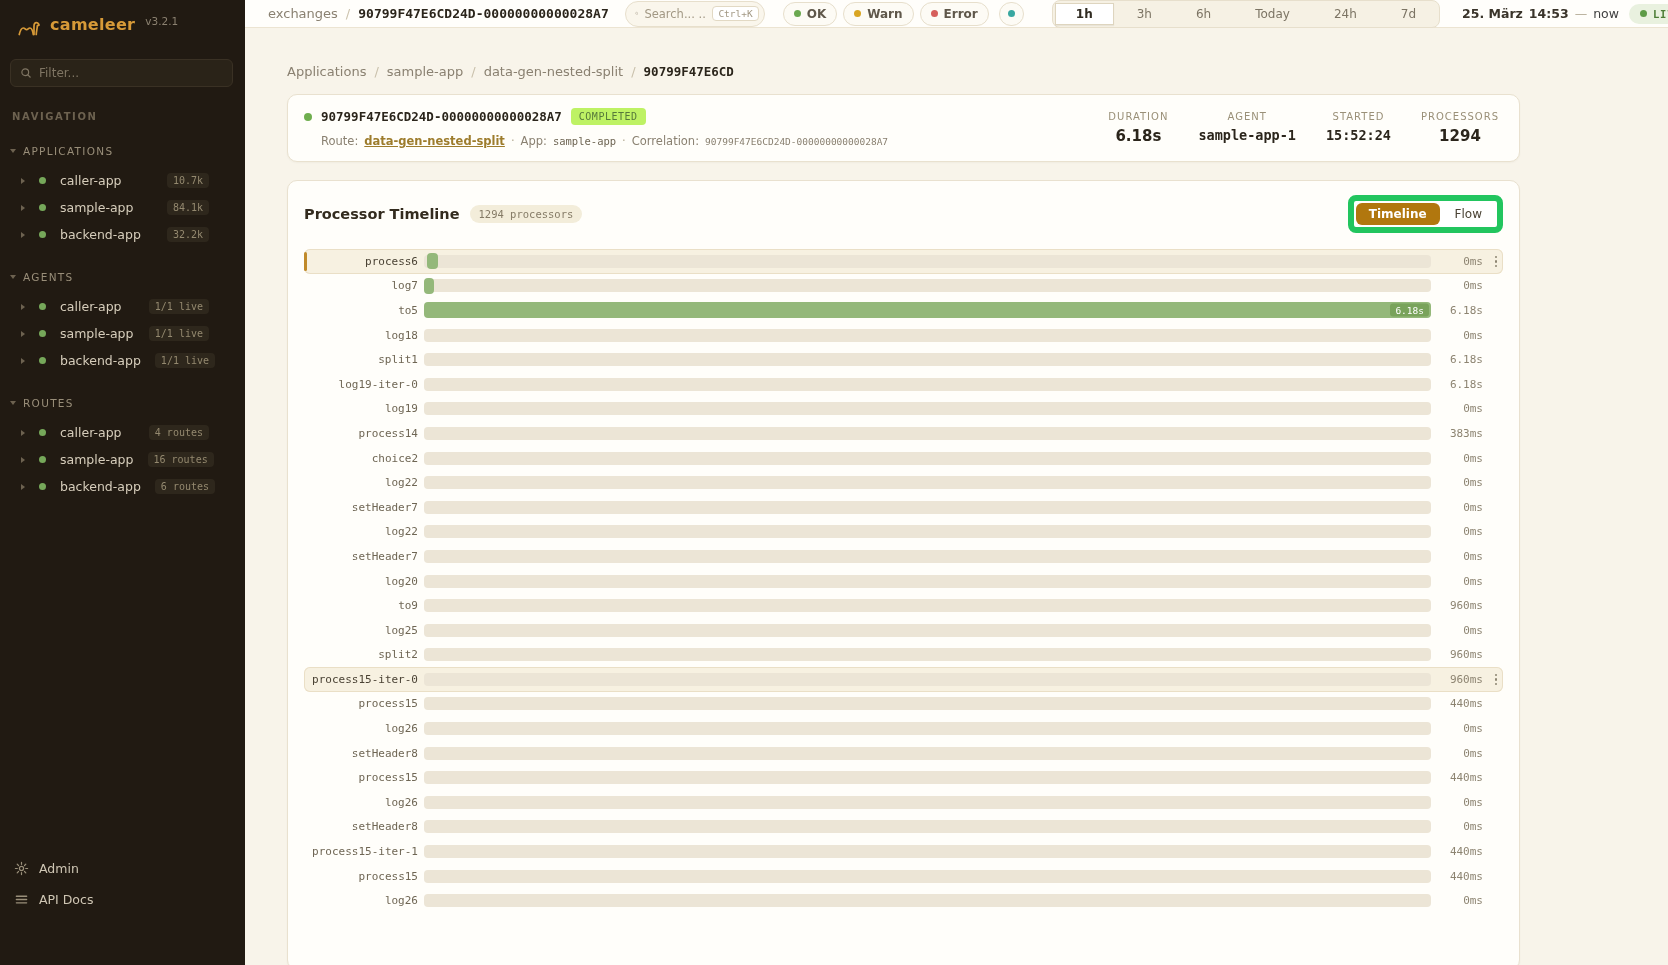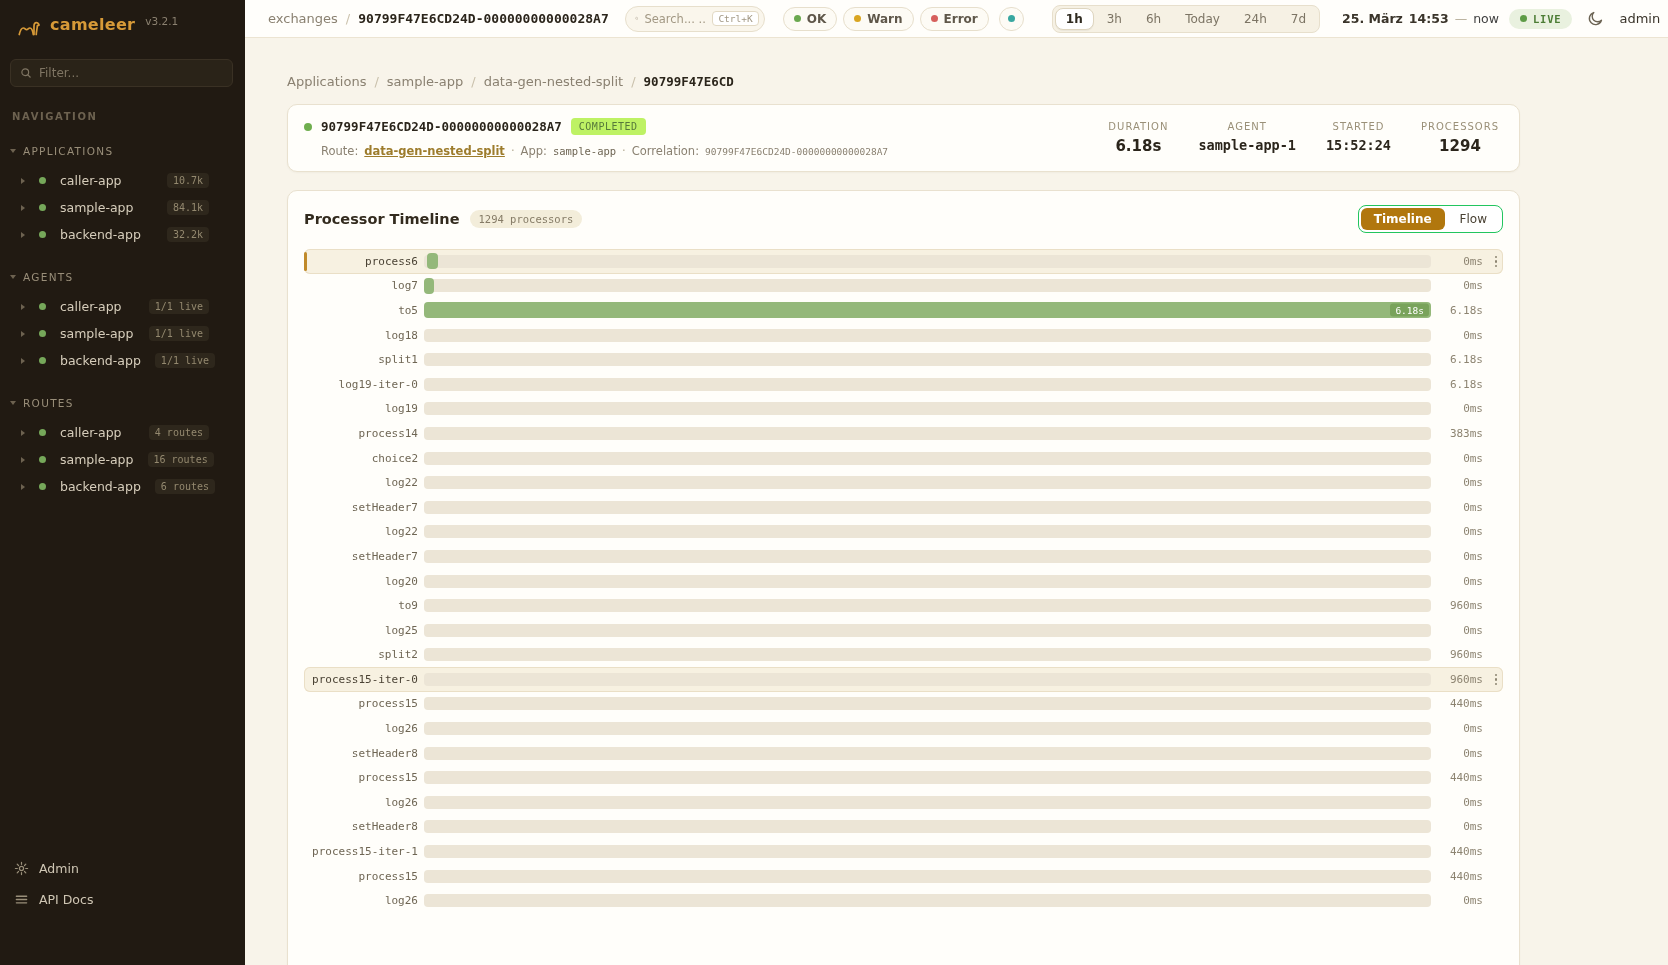--- a/index.html
+++ b/index.html
@@ -49,21 +49,21 @@
   .side-spacer { flex: 1; }
   .side-footer { padding: 10px 12px 50px 14px; }
   .side-foot-item { height: 31px; display: flex; align-items: center; gap: 10px; cursor: pointer; color: #cfc6b4; font-size: 12.5px; }
   .side-foot-item svg { color: #9a8f7a; }
 
   
   .main-col { flex: 1; display: flex; flex-direction: column; min-width: 0; }
 
   
   .topbar {
-    height: 38px; flex-shrink: 0; background: #fffefb; border-bottom: 1px solid #ece4d2;
+    height: 28px; flex-shrink: 0; background: #fffefb; border-bottom: 1px solid #ece4d2;
     display: flex; align-items: center; padding: 0 16px 0 23px; gap: 10px;
   }
   .tb-crumb { display: flex; align-items: center; gap: 8px; white-space: nowrap; }
   .tb-crumb-section { font-size: 13px; color: #8a8171; cursor: pointer; }
   .tb-sep { color: #cbc2ac; font-size: 13px; }
   .tb-crumb-id { font-family: "DejaVu Sans Mono", "Liberation Mono", monospace; font-size: 13px; font-weight: 700; color: #2b251b; }
   .searchbox {
     margin-left: 6px; width: 140px; height: 26px; border-radius: 13px; border: 1px solid #e7dfcc;
     background: #faf6ec; display: flex; align-items: center; gap: 6px; padding: 0 5px 0 9px; flex-shrink: 0;
     color: #a29884;
@@ -83,21 +83,21 @@
     display: flex; align-items: center; gap: 6px; padding: 0 10px; font-size: 12px; color: #5f574a; cursor: pointer; white-space: nowrap;
   }
   .pill-dot-only { padding: 0 8px; }
   .v-divider { width: 1px; height: 20px; background: #e7dec9; margin: 0 4px; }
   .time-group {
     display: flex; align-items: center; gap: 2px; background: #f6f1e4;
     border: 1px solid #e7dfcc; border-radius: 8px; padding: 2px;
   }
   .time-btn {
     border: 1px solid transparent; background: transparent; font-family: inherit;
-    font-size: 12px; color: #7c7464; padding: 3px 10px; border-radius: 8px; cursor: pointer; white-space: nowrap;
+    font-size: 12px; color: #7c7464; padding: 3px 20px; border-radius: 0; cursor: pointer; white-space: nowrap;
   }
   .time-btn.active { background: #fff; border-color: #ded5bf; color: #2f2a20; font-weight: 600; box-shadow: 0 1px 1px rgba(0,0,0,0.05); }
   .daterange { display: flex; align-items: center; gap: 6px; margin-left: 12px; font-size: 12.5px; white-space: nowrap; }
   .dr-date, .dr-time { color: #3a342a; font-weight: 600; }
   .dr-sep { color: #b4ab95; }
   .dr-end { color: #404040; }
   .tb-right { margin-left: auto; display: flex; align-items: center; gap: 15px; }
   .live-pill {
     background: #e9f1df; border-radius: 12px; padding: 4px 11px; display: flex; align-items: center; gap: 6px; cursor: pointer;
     font-family: "DejaVu Sans Mono", "Liberation Mono", monospace; font-size: 10.5px; font-weight: 700; letter-spacing: 0.8px; color: #4c7d35;
@@ -143,21 +143,21 @@
   .timeline-card {
     width: 1233px; min-height: 790px; background: #fffefa; border: 1px solid #e9e1cf; border-radius: 10px;
     box-shadow: 0 1px 2px rgba(60,50,30,0.04); padding: 14px 16px 20px;
   }
   .tl-head { display: flex; align-items: center; margin-bottom: 16px; }
   .tl-title { font-size: 14.5px; font-weight: 700; color: #332b1e; }
   .tl-count {
     margin-left: 10px; background: #f3edda; color: #857b66; border-radius: 10px; padding: 3px 9px;
     font-family: "DejaVu Sans Mono", "Liberation Mono", monospace; font-size: 10.5px;
   }
-  .view-toggle { margin-left: auto; display: flex; gap: 2px; border: 1px solid #22c55e; border-radius: 8px; padding: 2px; background: #fff; }
+  .view-toggle { margin-left: auto; display: flex; gap: 2px; border: 6px solid #22c55e; border-radius: 8px; padding: 2px; background: #fff; }
   .view-btn { border: none; background: transparent; font-family: inherit; font-size: 12px; color: #4a4234; padding: 4px 13px; border-radius: 6px; cursor: pointer; }
   .view-btn.active { background: #b1770e; color: #fff; font-weight: 700; }
 
   .tl-row { position: relative; display: flex; align-items: center; height: 24.6px; gap: 6px; cursor: pointer; }
   .tl-row.hl { background: #f7f1e1; border-radius: 6px; box-shadow: inset 0 0 0 1px #eadfc6; }
   .tl-accent { display: none; position: absolute; left: 0; top: 3px; bottom: 3px; width: 3px; border-radius: 2px; background: #c08a2a; }
   .tl-row.accent .tl-accent { display: block; }
   .tl-label {
     width: 114px; flex-shrink: 0; text-align: right; white-space: nowrap; overflow: hidden;
     font-family: "DejaVu Sans Mono", "Liberation Mono", monospace; font-size: 11px; color: #6f6654;

